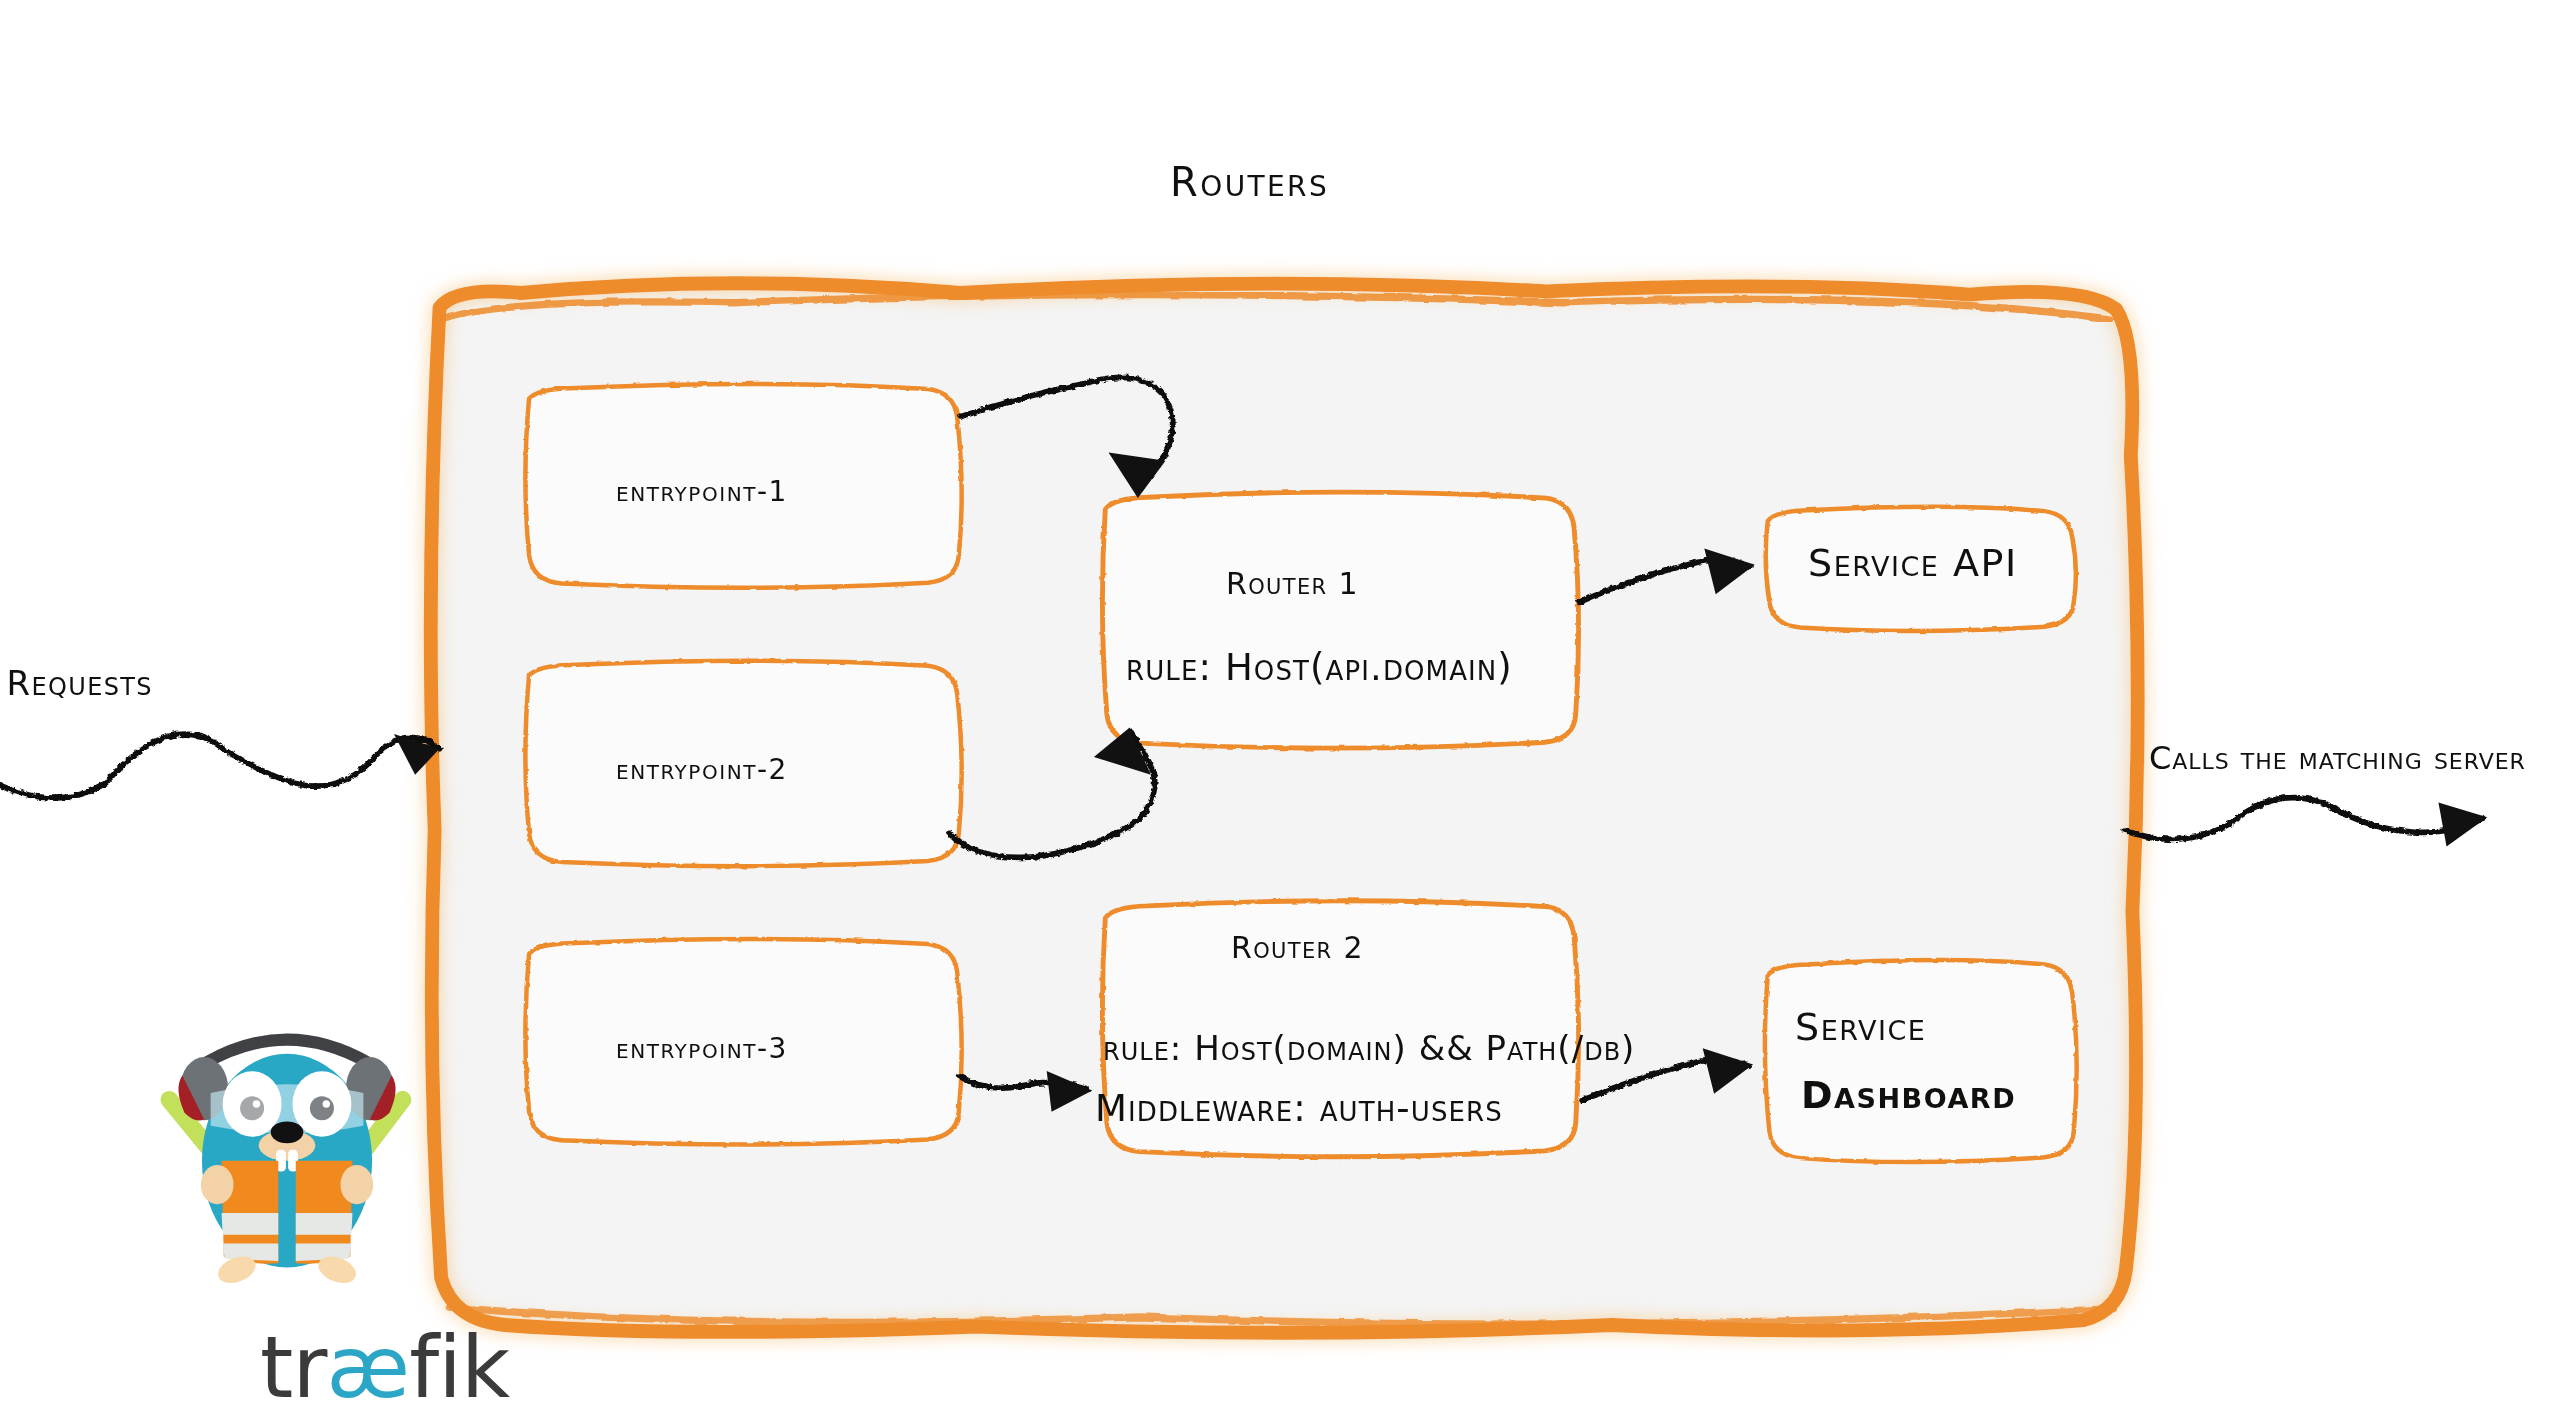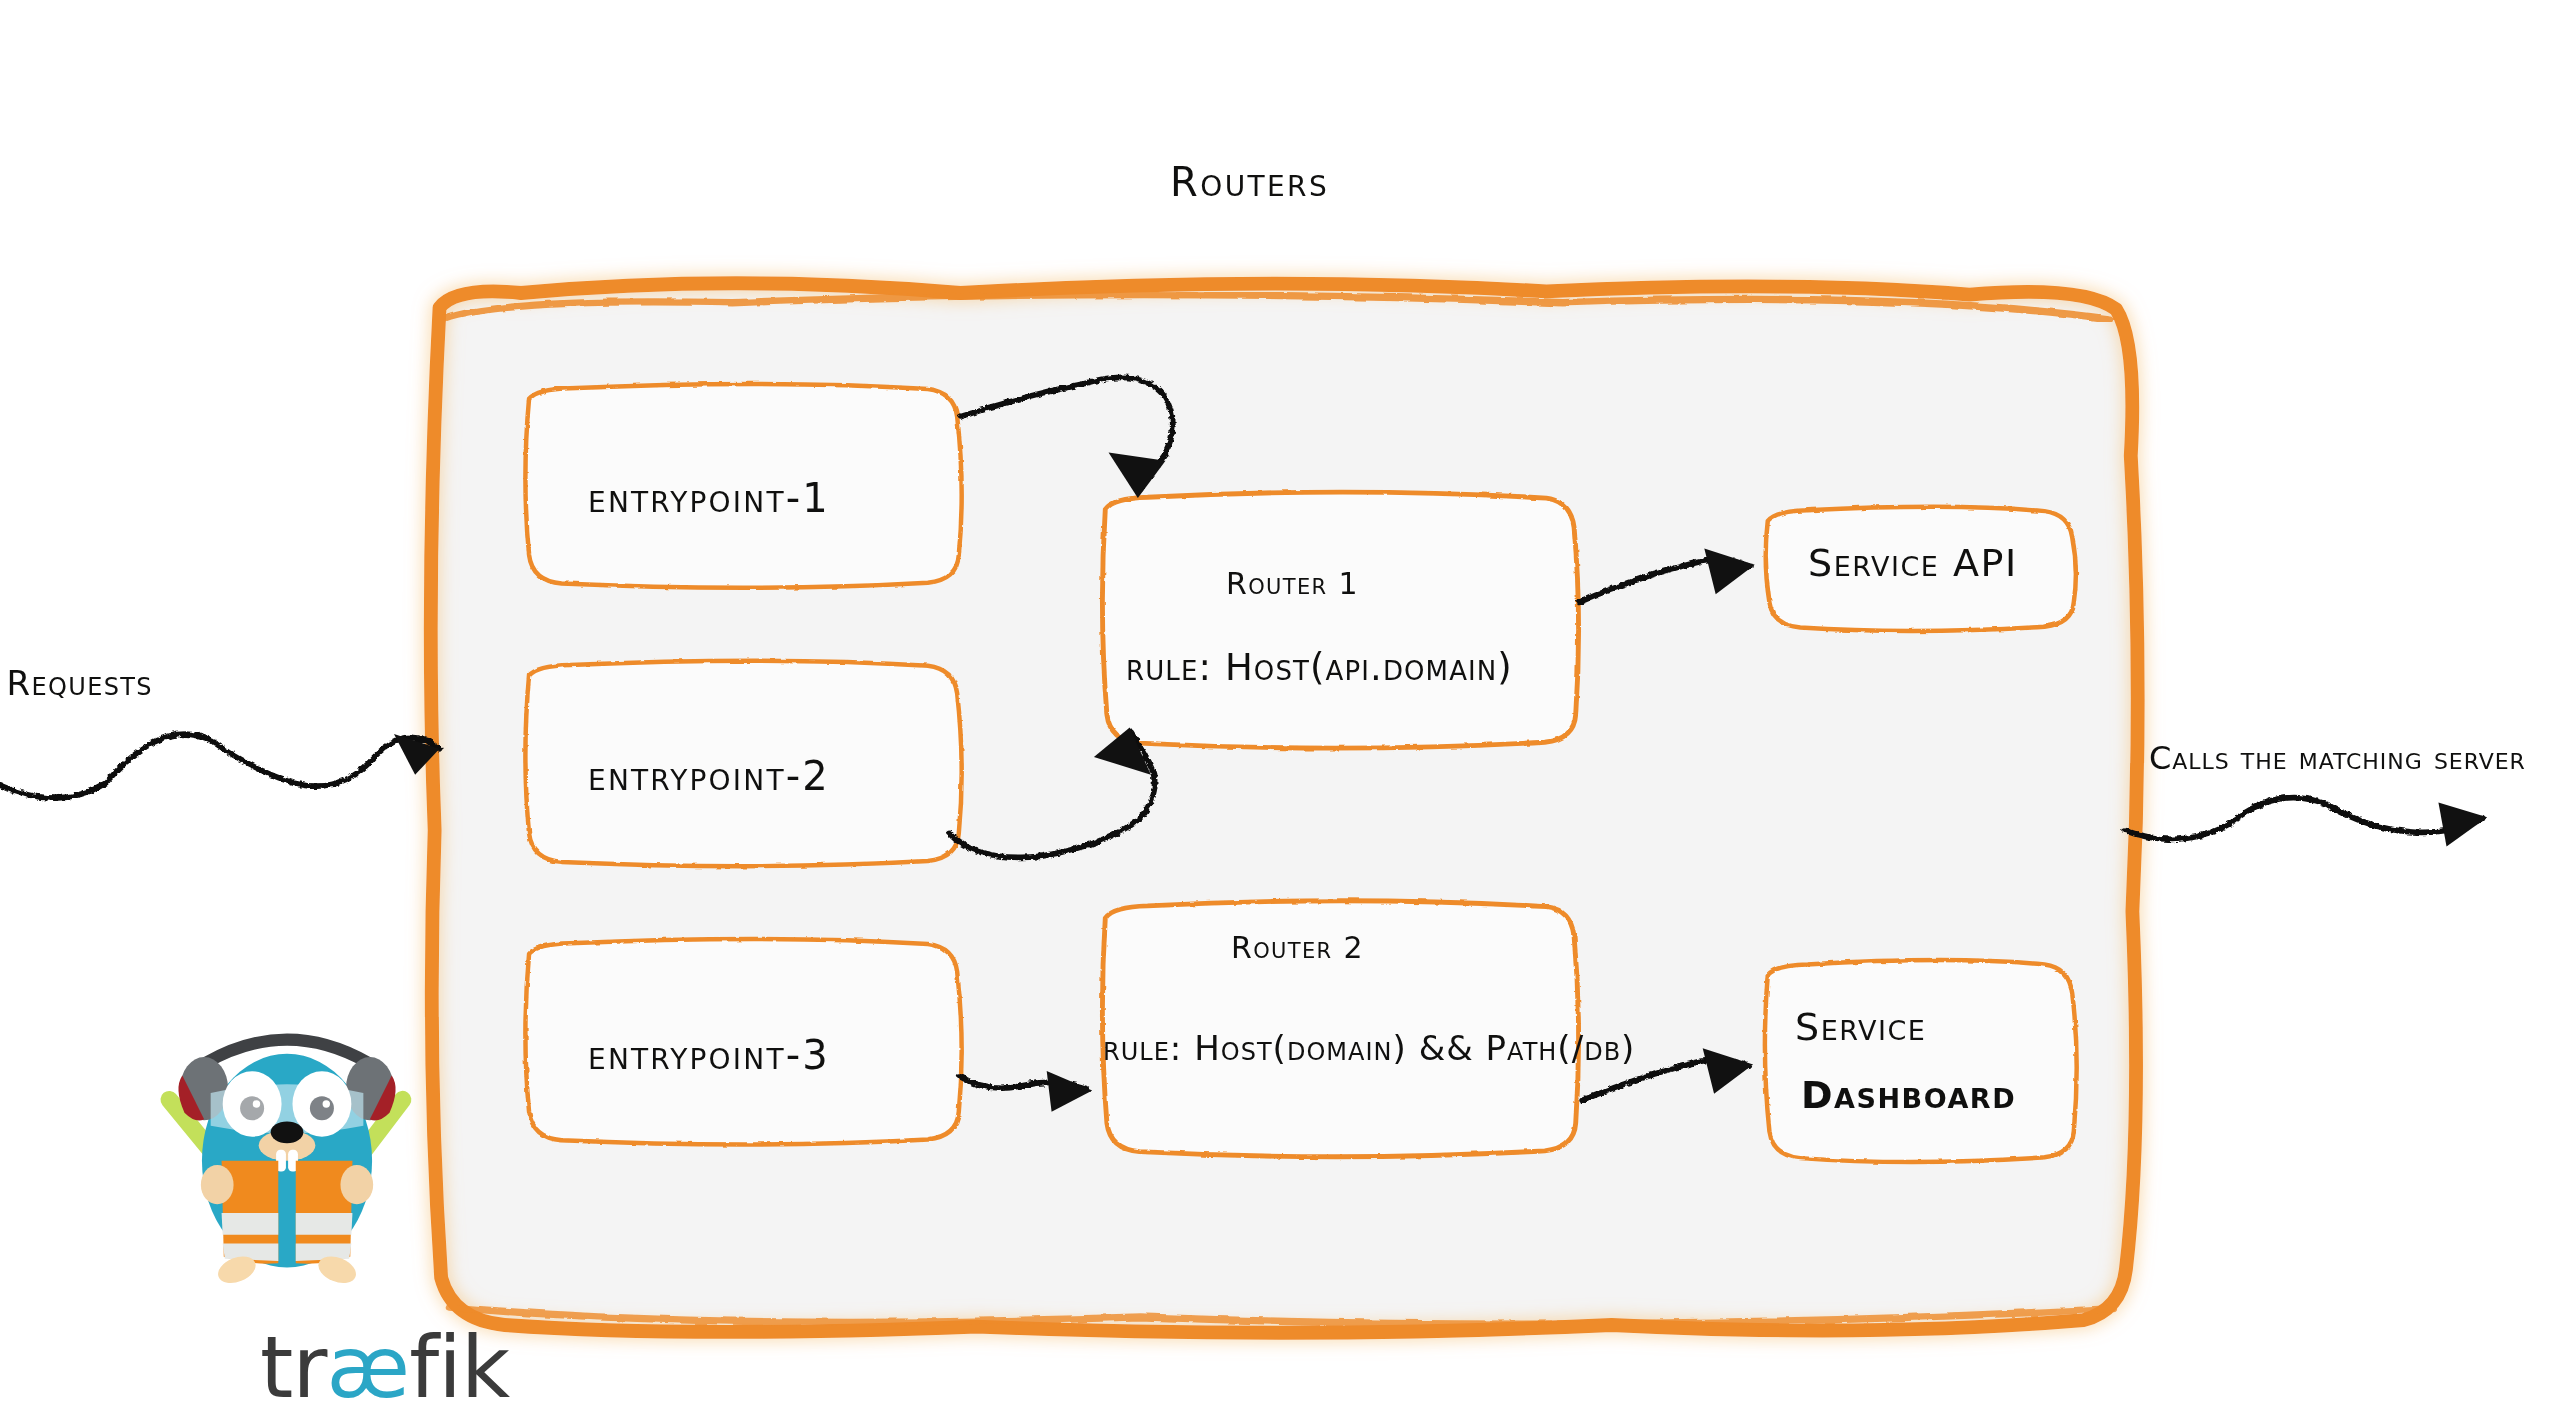--- a/index.html
+++ b/index.html
@@ -21,21 +21,21 @@
   }
   .txt{position:absolute;}
 
   #title{
     left:1170px; top:159px;
     font-size:40px; letter-spacing:.06em;
   }
   #requests-label{ left:6.5px; top:663px; font-size:34px; letter-spacing:.04em;}
   #calls-label{ left:2149px; top:739px; font-size:32px; letter-spacing:.03em;}
 
-  .ep-label{ font-size:40px; letter-spacing:.055em;}
+  .ep-label{ font-size:28px; letter-spacing:.055em;margin-left:28px;}
   #ep1-label{ left:588px; top:475px;}
   #ep2-label{ left:588px; top:753px;}
   #ep3-label{ left:588px; top:1032px;}
 
   .rtr-title{ font-size:30px; letter-spacing:.045em;margin-top:48px;}
   .rtr-line{ font-size:37px; letter-spacing:.03em;margin-top:16px;}
   #r1-title{ left:1226px; top:518px;}
   #r1-rule{  left:1126px; top:630px;}
   #r2-title{ left:1231px; top:882px;}
   #r2-rule{  left:1103px; top:1012px; font-size:34px;}
@@ -226,20 +226,21 @@
 
   <div class="txt hand ep-label" id="ep1-label">entrypoint-1</div>
   <div class="txt hand ep-label" id="ep2-label">entrypoint-2</div>
   <div class="txt hand ep-label" id="ep3-label">entrypoint-3</div>
 
   <div class="txt hand rtr-title" id="r1-title">Router 1</div>
   <div class="txt hand rtr-line" id="r1-rule">rule: Host(api.domain)</div>
 
   <div class="txt hand rtr-title" id="r2-title">Router 2</div>
   <div class="txt hand rtr-line" id="r2-rule">rule: Host(domain) &amp;&amp; Path(/db)</div>
+  <div class="txt hand rtr-line" id="r2-mw">Middleware: auth-users</div>
 
   <div class="txt hand svc-line" id="svc1-l1">Service API</div>
   <div class="txt hand svc-line" id="svc2-l1">Service</div>
   <div class="txt hand svc-line" id="svc2-l2">Dashboard</div>
 
   <div id="wordmark"><span>tr</span><span class="ae">æ</span><span>fik</span></div>
 
 </div>
 
 

